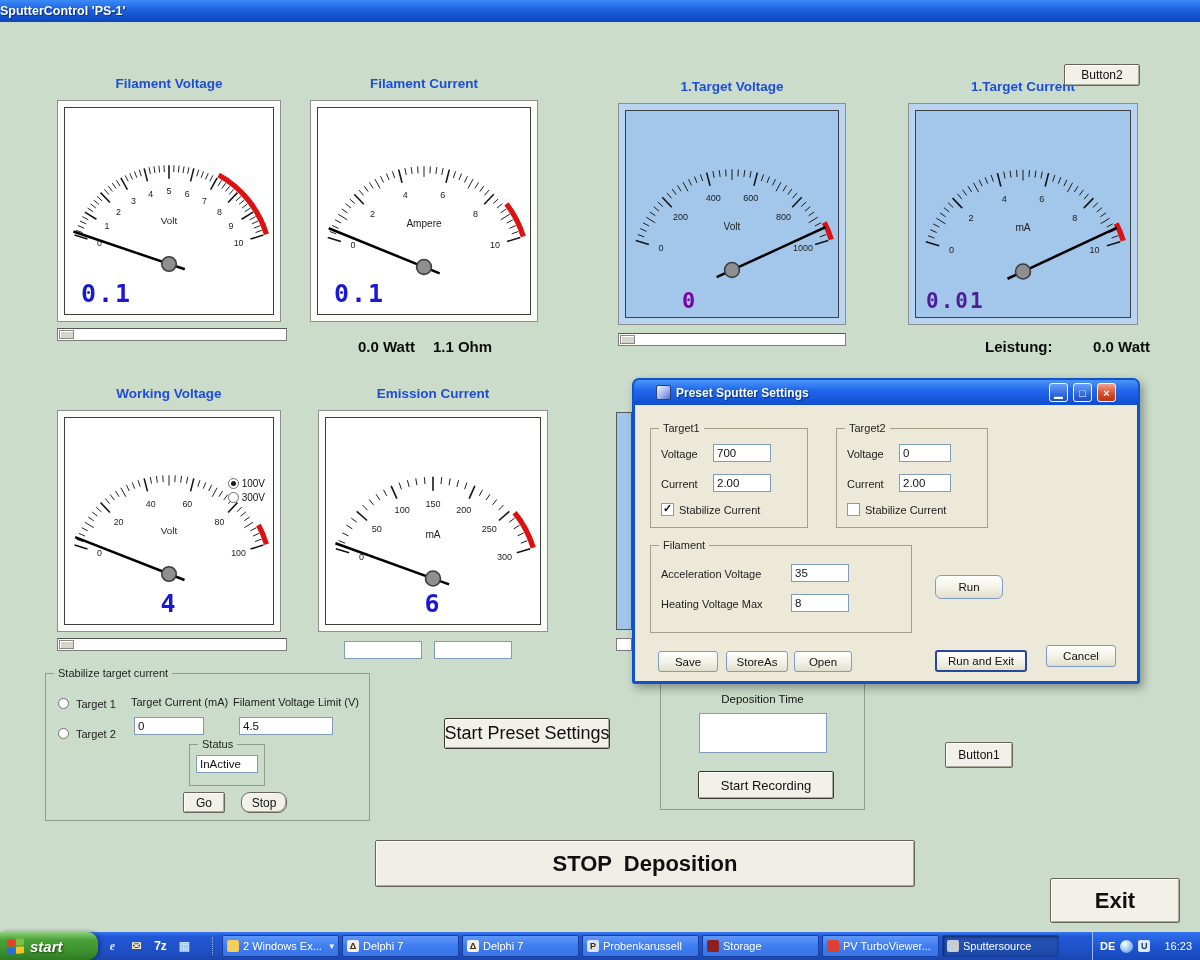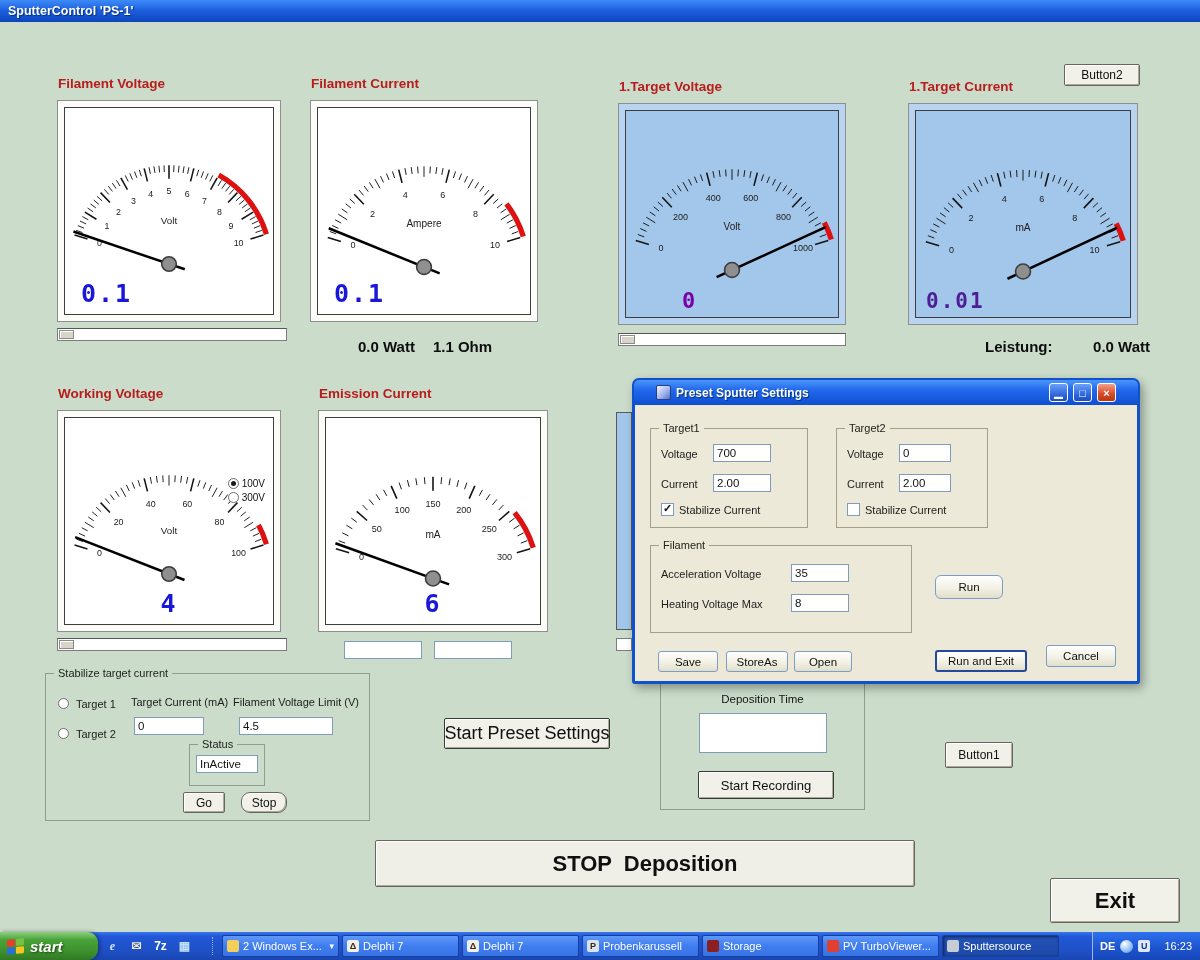--- a/index.html
+++ b/index.html
@@ -3,34 +3,34 @@
 <meta charset="utf-8">
 <style>
   * { box-sizing: border-box; margin: 0; padding: 0; }
   html,body { width:1200px; height:960px; overflow:hidden;
     font-family:"Liberation Sans", sans-serif; }
   .app { position:relative; width:1200px; height:960px; background:#cbdcca; }
 
   
   .titlebar { position:absolute; left:0; top:0; width:1200px; height:22px;
     background:linear-gradient(180deg,#3c8cf8 0%,#1e60e0 45%,#0c46be 100%);
-    display:flex; align-items:center; padding:0 8px; }
+    display:flex; align-items:center; padding:0 0; }
   .titlebar .ttl { color:#fff; font-weight:700; font-size:12.5px; text-shadow:1px 1px 1px #00307a; }
   .menubar { position:absolute; left:0; top:22px; width:1200px; height:18px;
     background:#d6d2c6; border-bottom:1px solid #b8b4a8; display:flex; gap:20px;
     align-items:center; padding:0 10px; font-size:11px; color:#5a564c; }
   .menu-item { cursor:default; }
   .desktop { position:absolute; left:0; top:40px; width:1200px; height:892px; background:#cbdcca; }
 
   
   .meter { position:absolute; border:1px solid #8f8f8f; padding:6px; }
   .meter-face { position:relative; width:100%; height:100%; border:1px solid #3e3e3e; overflow:hidden; }
   .meter-face svg { display:block; width:100%; }
-  .meter-title { position:absolute; top:-25px; left:0; right:0; text-align:left;
-    font-weight:700; font-size:13.5px; color:#b91c1c; }
+  .meter-title { position:absolute; top:-25px; left:0; right:0; text-align:center;
+    font-weight:700; font-size:13.5px; color:#1d4ed8; }
   .digital { position:absolute; font-family:"DejaVu Sans Mono", monospace;
     font-weight:700; font-size:25px; letter-spacing:2px; }
   .m-fv { left:57px;  top:100px; width:224px; height:222px; }
   .m-fc { left:310px; top:100px; width:228px; height:222px; }
   .m-tv { left:618px; top:103px; width:228px; height:222px; }
   .m-tc { left:908px; top:103px; width:230px; height:222px; }
   .m-wv { left:57px;  top:410px; width:224px; height:222px; }
   .m-ec { left:318px; top:410px; width:230px; height:222px; }
   .m-fv .digital, .m-fc .digital { left:16px; bottom:6px; }
   .m-tv .digital { left:56px; bottom:4px; font-size:22px; }

